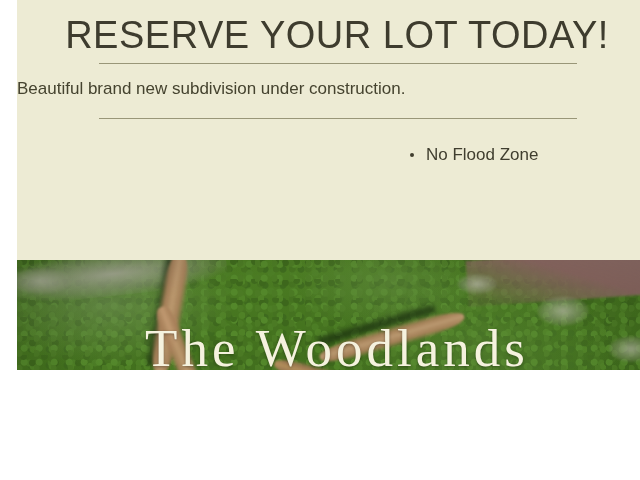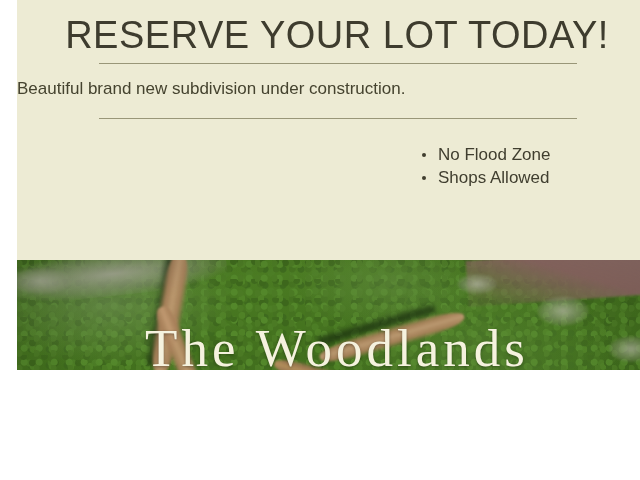--- a/index.html
+++ b/index.html
@@ -82,21 +82,21 @@
     left: 0;
     top: 143px;
     width: 640px;
     height: 80px;
   }
   .bullet-col {
     position: absolute;
     top: 0;
   }
   #bullet-col-left  { left: 92px;  }
-  #bullet-col-right { left: 404px; }
+  #bullet-col-right { left: 392px; }
 
   .bullet-list {
     list-style: none;
     margin: 0;
     padding: 0;
   }
   .bullet-item {
     position: relative;
     padding-left: 17px;
     font-family: "Liberation Sans", sans-serif;
@@ -328,21 +328,20 @@
     <div id="subtitle">Beautiful brand new subdivision under construction.</div>
 
     <div class="rule" id="rule-bottom"></div>
 
     <div id="bullets">
 
 
       <div class="bullet-col" id="bullet-col-right">
         <ul class="bullet-list">
           <li class="bullet-item">No Flood Zone</li>
-          <li class="bullet-item">Shops Allowed</li>
         </ul>
       </div>
 
     </div>
   </div>
 
   <div id="photo">
     <div id="canopy-base"></div>
     <div id="canopy-mottle"></div>
     <div id="scrub-topleft"></div>

